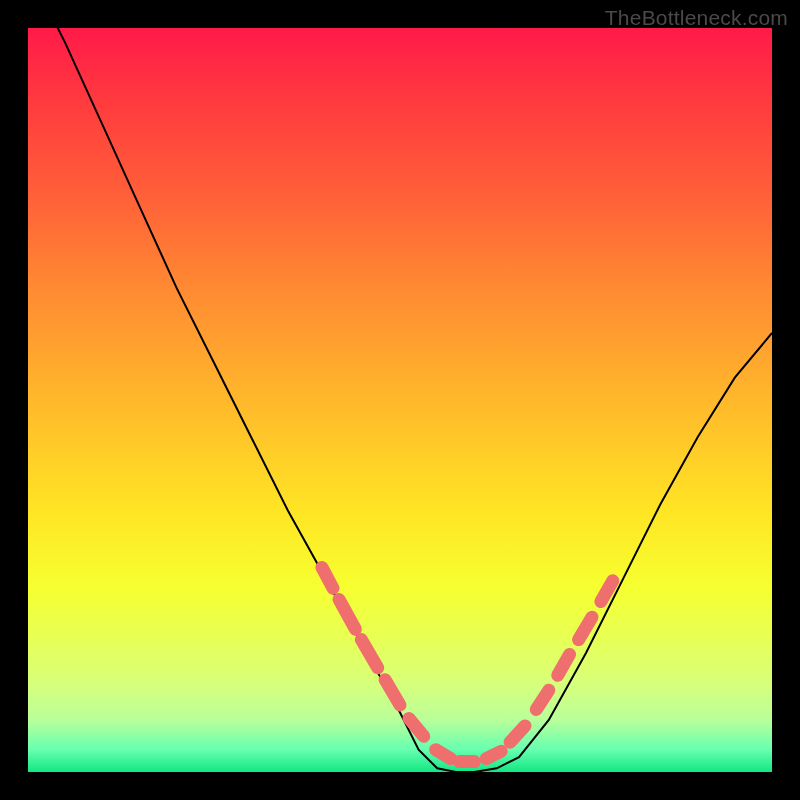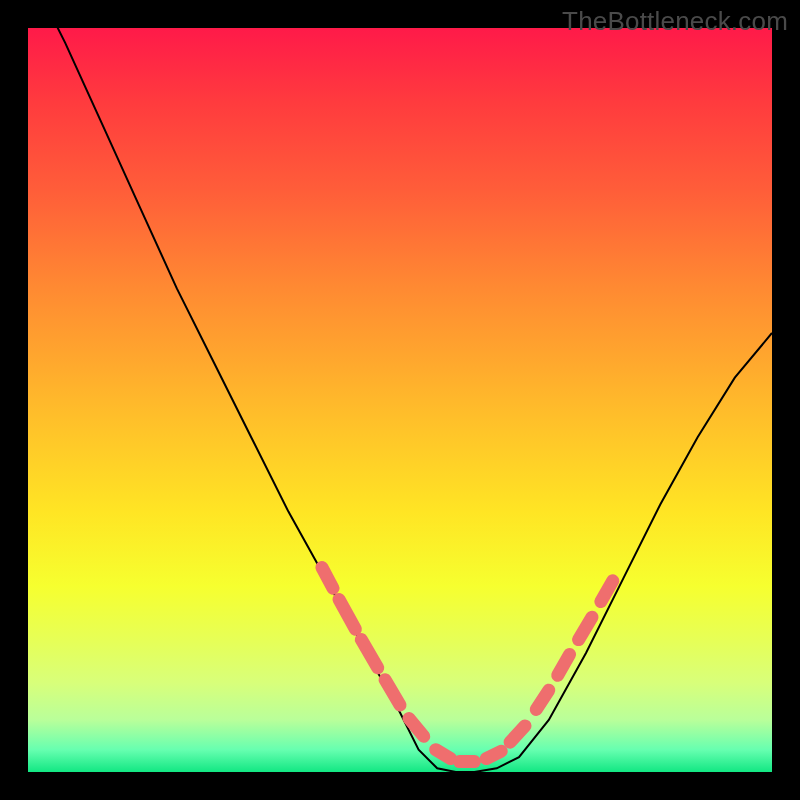--- a/index.html
+++ b/index.html
@@ -37,21 +37,21 @@
       #d8ff7a 88%,
       #b9ff9a 93%,
       #67ffb0 97%,
       #12e783 100%);
   }
   .watermark {
     position: absolute;
     top: 6px;
     right: 12px;
     color: #4a4a4a;
-    font-size: 26px;
+    font-size: 21px;
     letter-spacing: 0.2px;
     font-weight: 400;
     user-select: none;
   }
   svg.curve {
     position: absolute;
     left: 0;
     top: 0;
     width: 744px;
     height: 744px;

